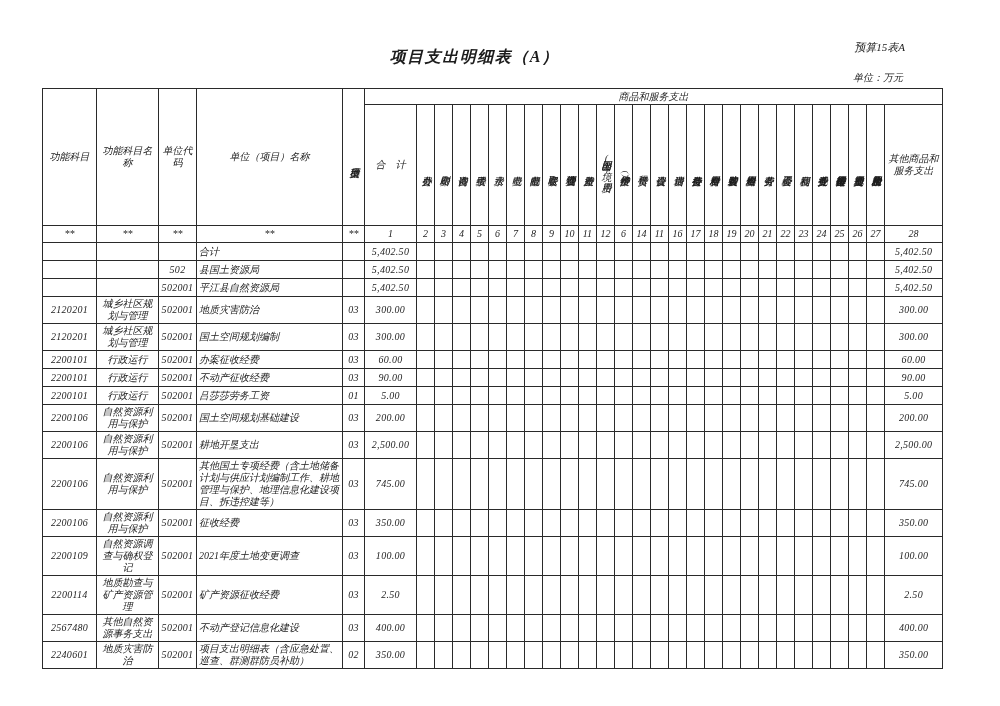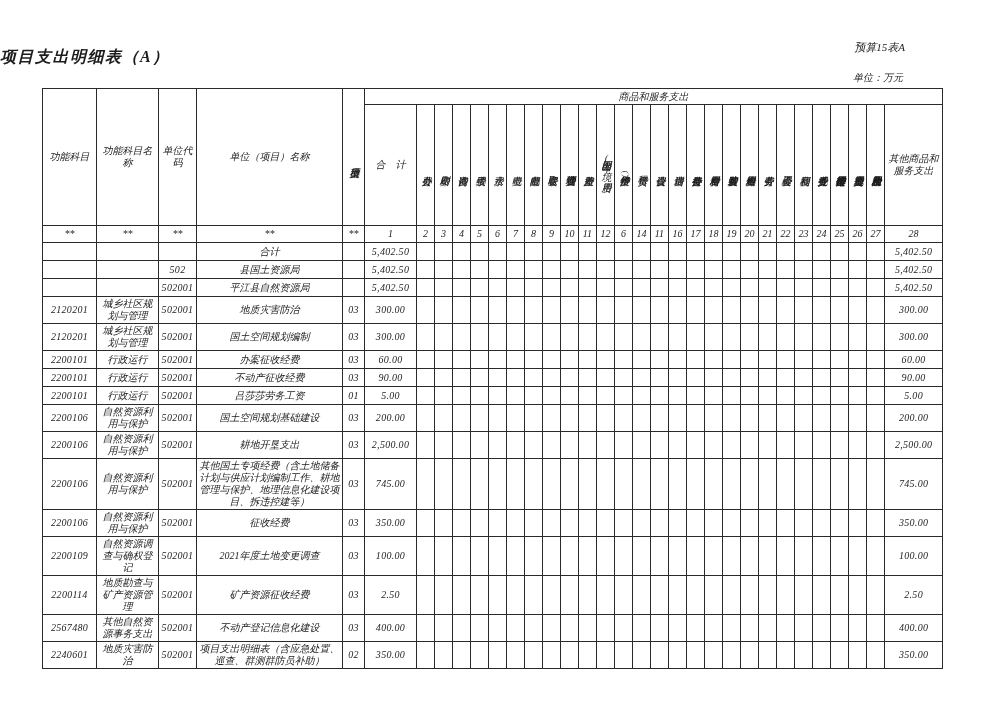--- a/index.html
+++ b/index.html
@@ -3,42 +3,42 @@
 <meta charset="utf-8">
 <style>
   html,body{margin:0;padding:0;}
   body{
     width:1000px;height:706px;background:#ffffff;
     font-family:"Liberation Serif","DejaVu Serif",serif;
     color:#1c1c1c;
   }
   .page{position:relative;width:949px;height:706px;overflow:hidden;background:#fff;font-style:italic;}
   .corner-label{position:absolute;top:40px;right:44px;font-size:11px;}
-  .doc-title{position:absolute;top:47px;left:0;width:100%;text-align:left;
+  .doc-title{position:absolute;top:47px;left:0;width:100%;text-align:center;
     font-size:16px;font-weight:bold;letter-spacing:1.5px;}
   .unit-note{position:absolute;top:71px;right:46px;font-size:10px;}
   table.budget{
     position:absolute;left:42px;top:88px;
     border-collapse:collapse;table-layout:fixed;width:900px;
   }
   table.budget th, table.budget td{
     border:1px solid #2a2a2a;font-weight:normal;
     font-size:10px;line-height:12px;padding:1px 2px;
     text-align:center;vertical-align:middle;overflow:hidden;
     word-break:break-all;
   }
   thead th.hgroup{height:13px;}
   thead th.hmain{height:118px;}
   .vtext{
     writing-mode:vertical-lr;text-orientation:upright;
     display:inline-block;max-height:114px;line-height:1.08;letter-spacing:0;
   }
   thead th.codecell{height:14px;}
   tbody td{height:15px;}
-  tbody td.pname{text-align:center;}
+  tbody td.pname{text-align:left;}
   tbody td.ucode{text-align:center;}
   tbody td.num{letter-spacing:0.3px;}
 </style>
 </head>
 <body>
 
 <div class="page">
   <div class="corner-label">预算15表A</div>
   <div class="doc-title">项目支出明细表（A）</div>
   <div class="unit-note">单位：万元</div>

